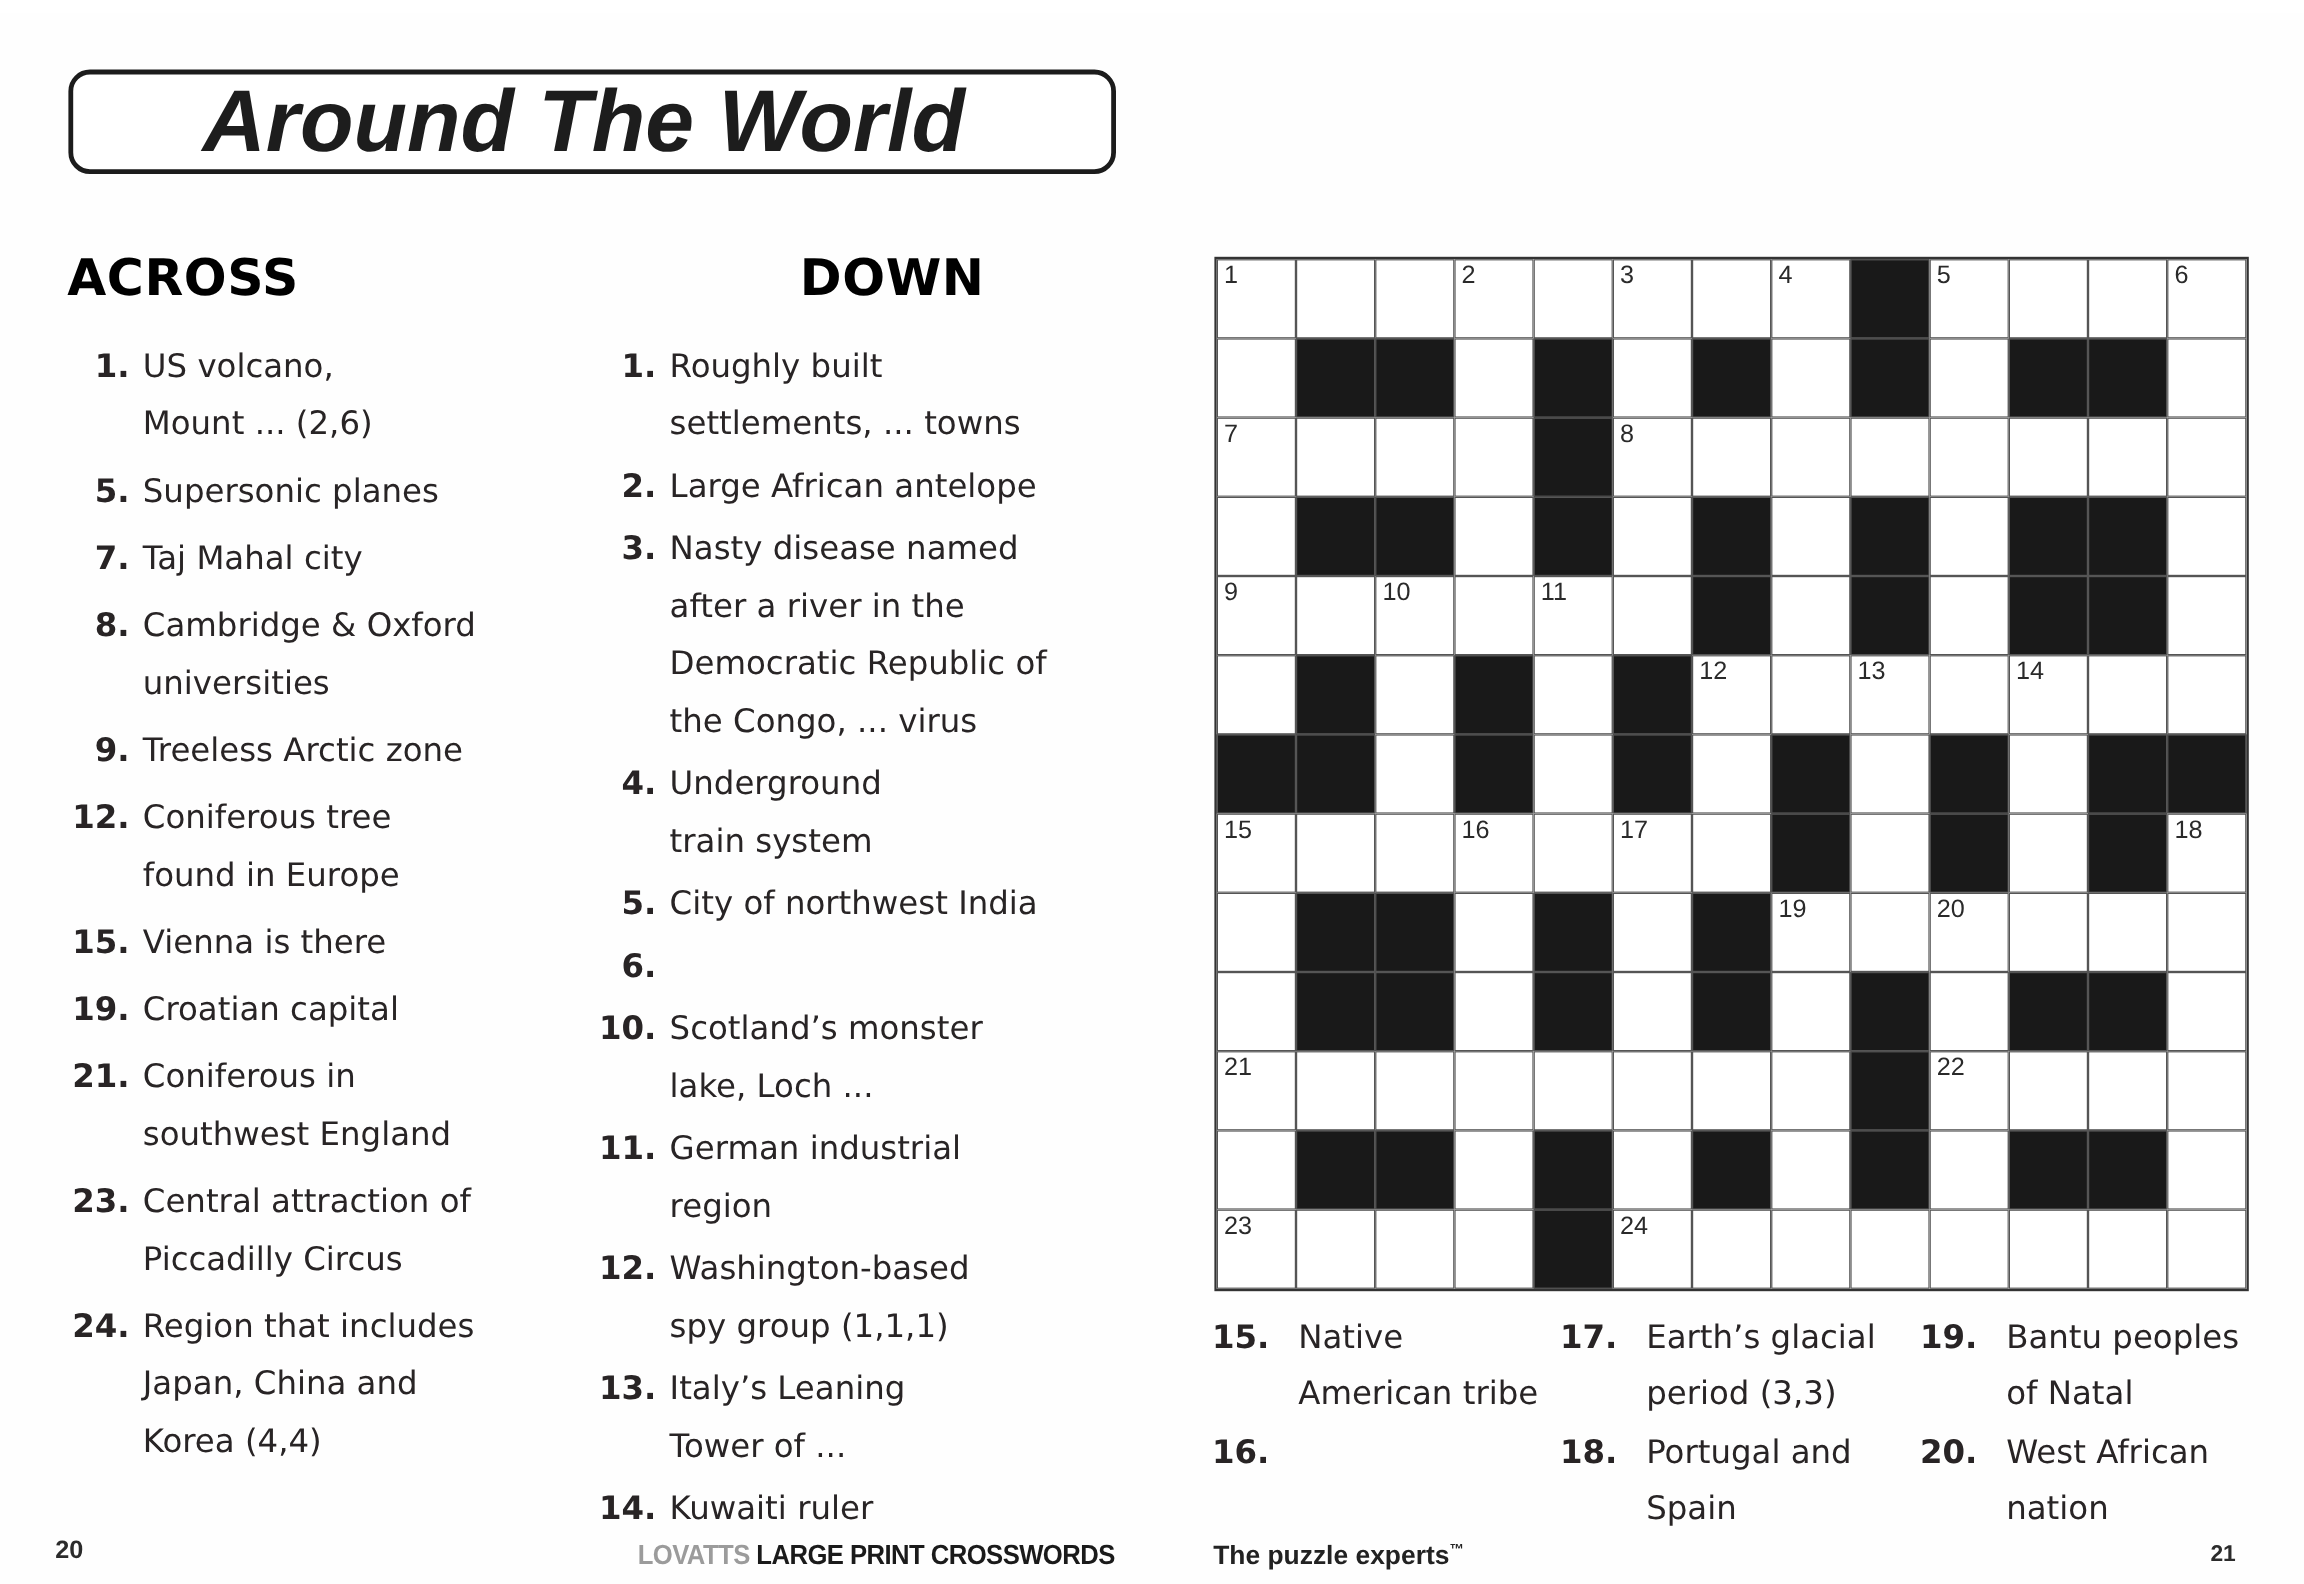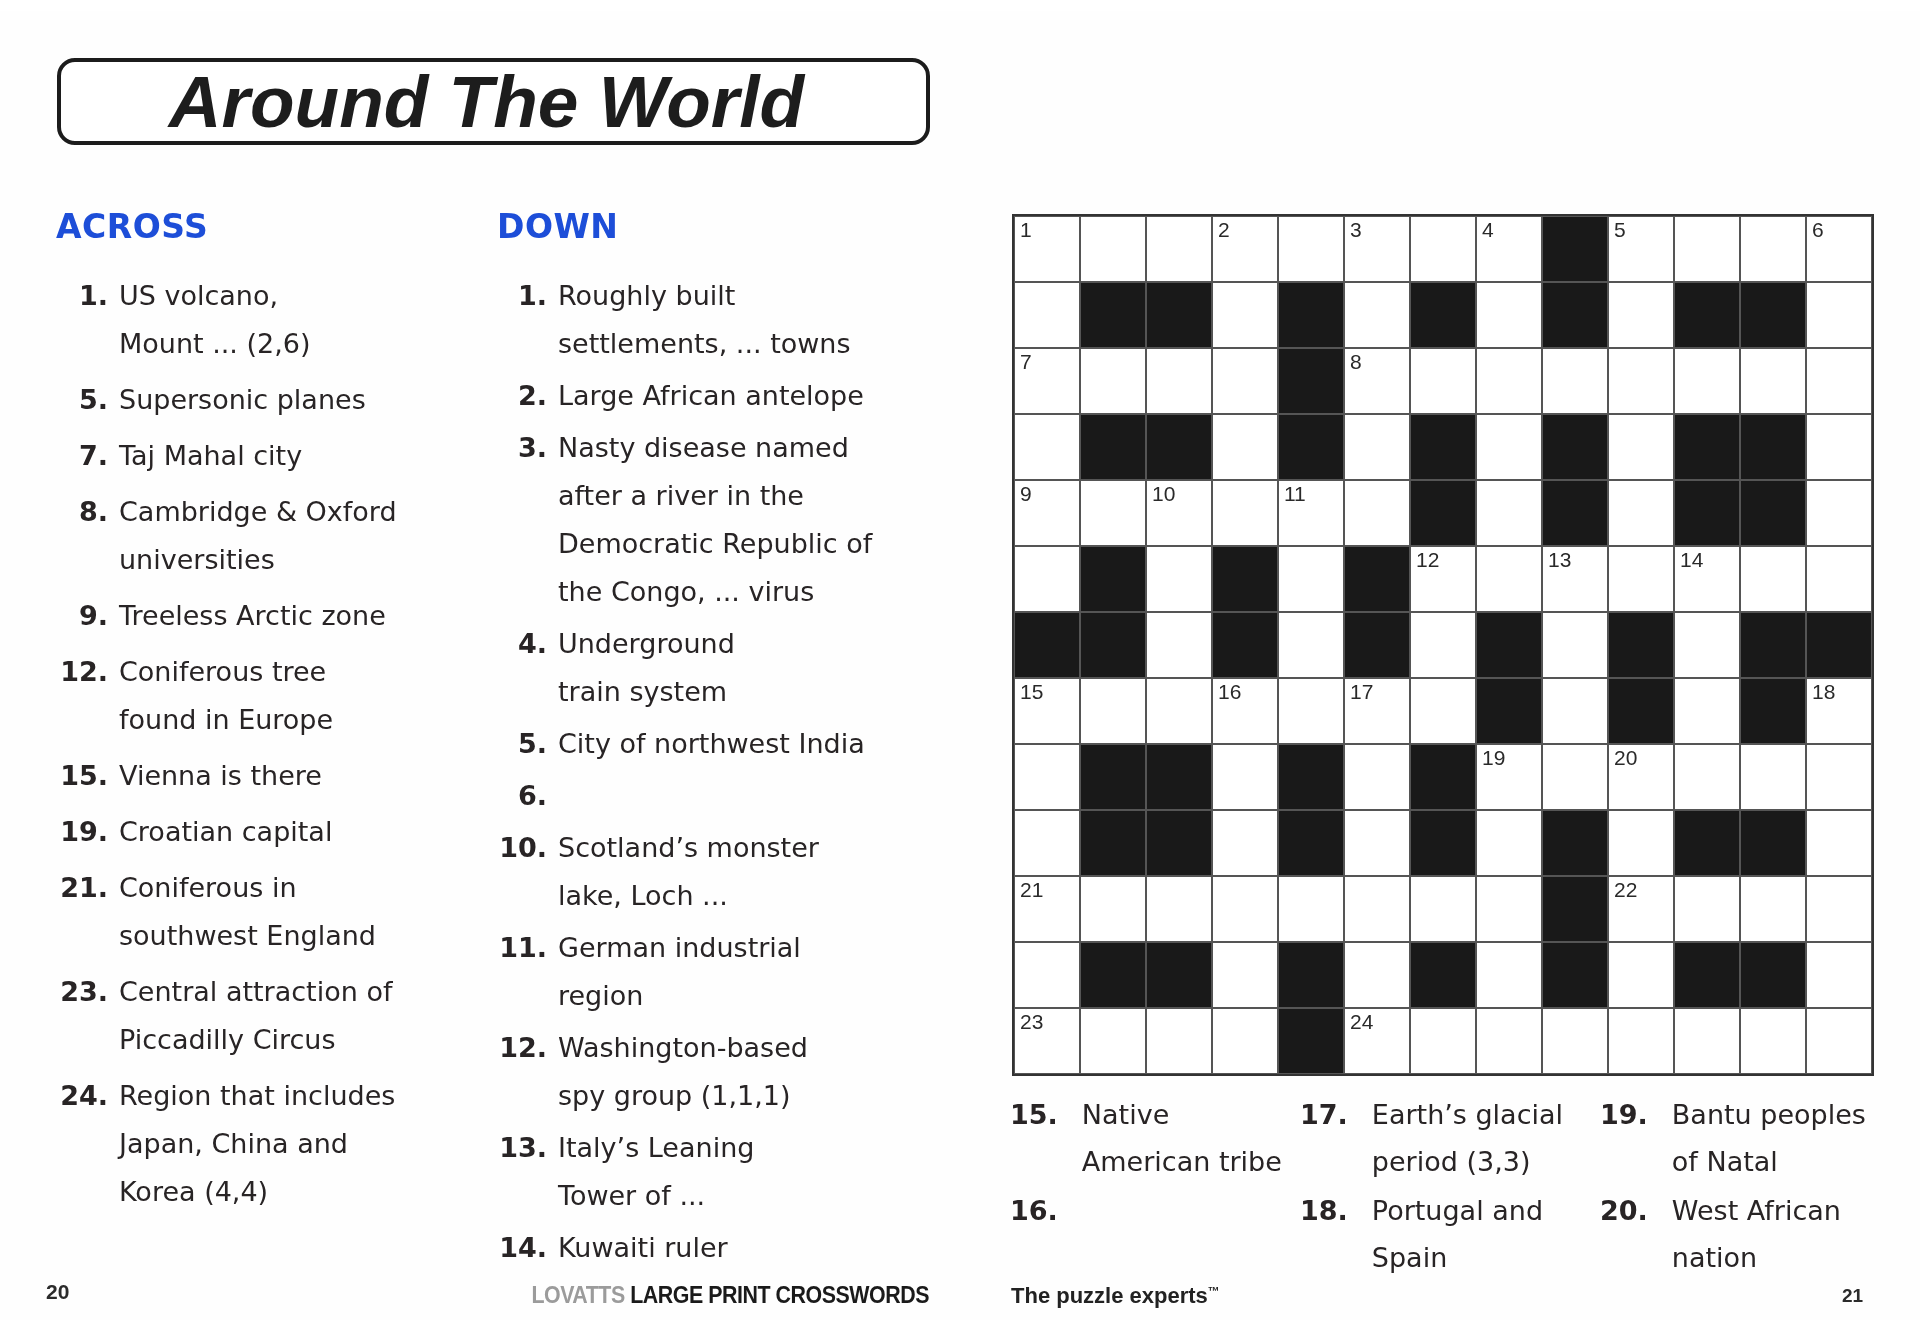--- a/index.html
+++ b/index.html
@@ -10,22 +10,22 @@
   .title-box{position:absolute;left:57px;top:47px;width:865px;height:79px;
              border:4px solid #1c1c1c;border-radius:18px;background:#fff;
              display:flex;align-items:center;justify-content:center;}
   .title-text{font-family:"Liberation Sans",sans-serif;font-style:italic;font-weight:700;
               font-size:73px;color:#1d1d1d;letter-spacing:0px;padding-right:14px;white-space:nowrap;}
 
   
   .clue-section{position:absolute;top:196px;}
   .clue-section.across{left:56px;width:430px;}
   .clue-section.down{left:490px;width:500px;}
-  .clue-header{font-weight:700;font-size:33px;color:#1d4ed8;margin:0 0 26px 0;letter-spacing:0.5px;}
-  .down .clue-header{margin-left:7px;}
+  .clue-header{font-weight:700;font-size:42px;color:#000000;margin:0 0 26px 0;letter-spacing:0.5px;}
+  .down .clue-header{margin-left:7px;text-align:center;}
   .clue{display:flex;font-size:27px;line-height:48px;}
   .across-list .clue{margin-bottom:8px;}
   .down-list .clue{margin-bottom:4px;}
   .clue-num{flex:0 0 52px;text-align:right;font-weight:700;}
   .down-list .clue-num{flex-basis:57px;}
   .clue-text{margin-left:11px;}
   .clue-text .line{display:block;white-space:nowrap;}
 
   
   .grid{position:absolute;left:1012px;top:203px;display:grid;

